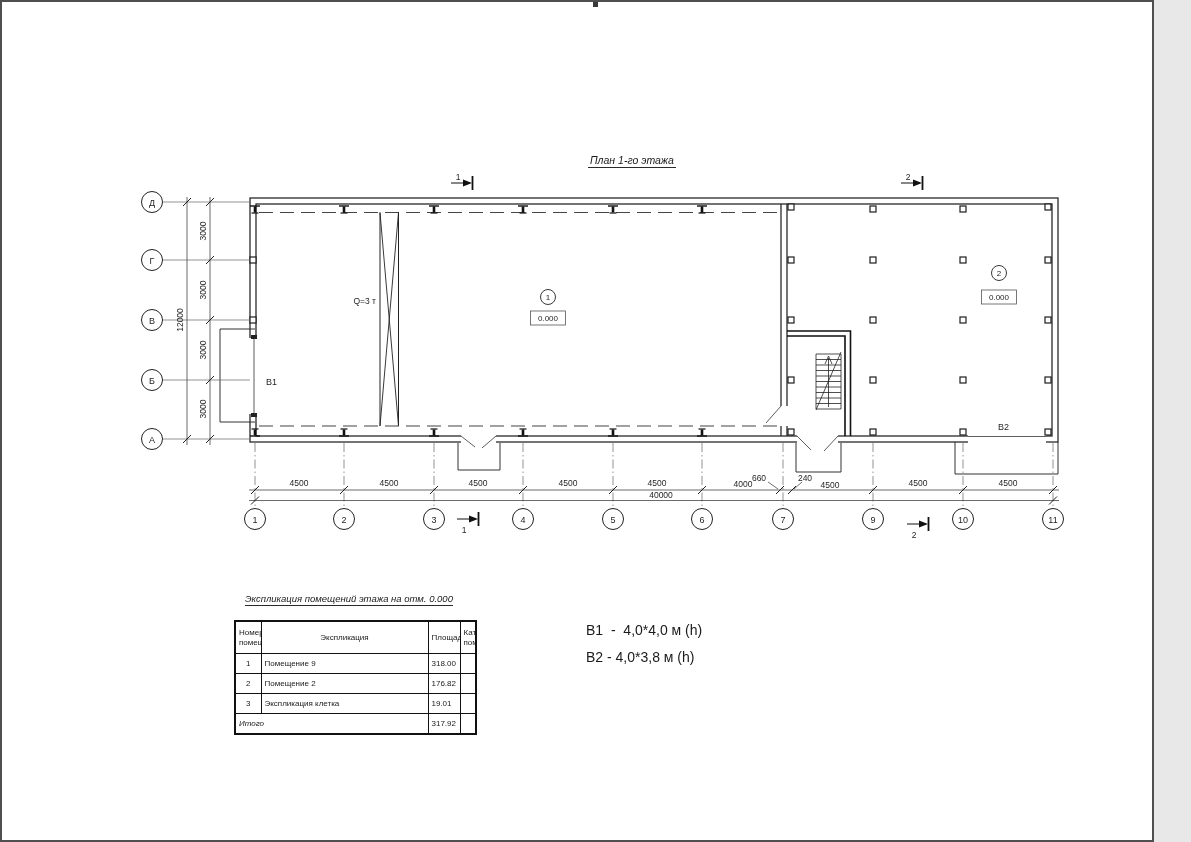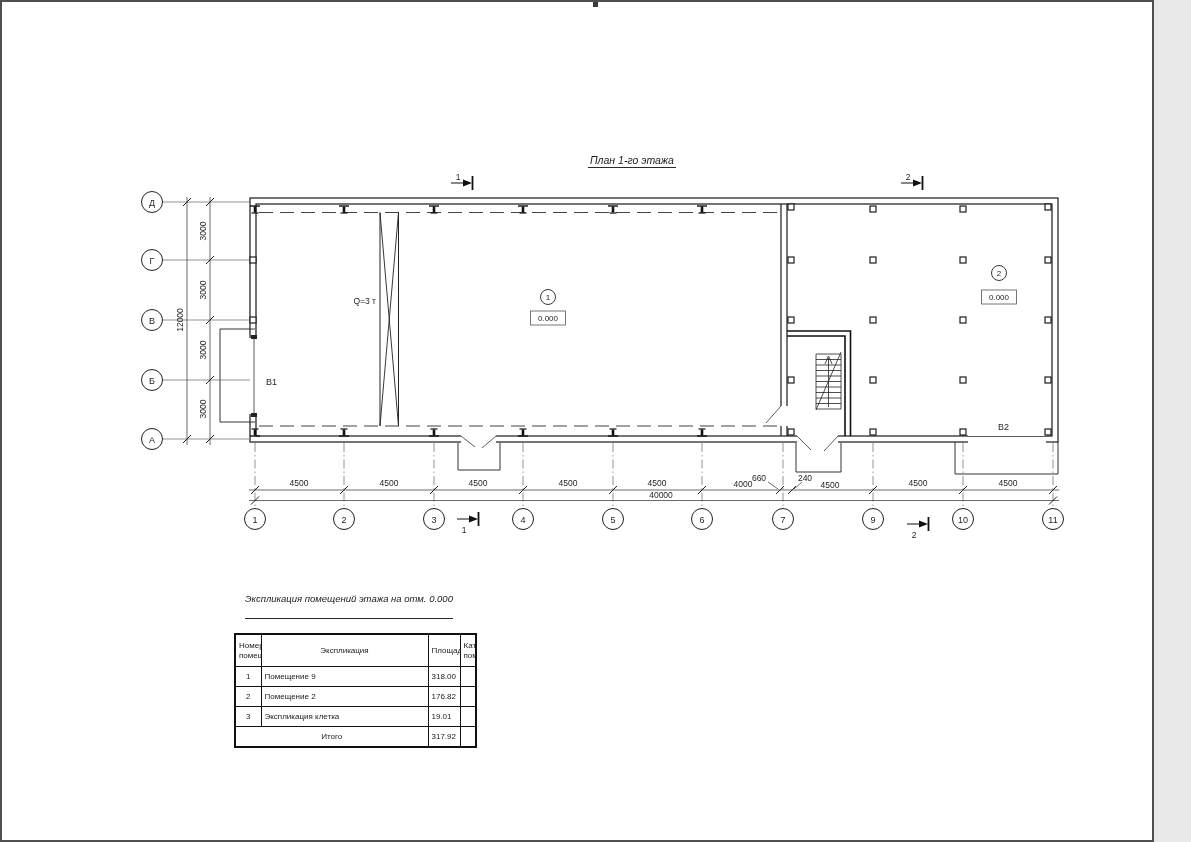--- a/index.html
+++ b/index.html
@@ -10,30 +10,30 @@
   svg text{font-family:"Liberation Sans",sans-serif;fill:#1f1f1f;}
   .dim{font-size:8.5px;}
   .axt{font-size:9px;text-anchor:middle;}
   .sec{font-size:8.5px;text-anchor:middle;}
   .small{font-size:8px;text-anchor:middle;}
   .lbl{font-size:9px;}
   .plan-title{position:absolute;left:586px;top:152px;font-size:10.5px;font-style:italic;
               border-bottom:1px solid #2a2a2a;padding:0 2px 1px 2px;}
   .table-block{position:absolute;left:232px;top:586px;width:260px;}
   .table-title{font-size:9.5px;font-style:italic;margin-left:11px;display:inline-block;
-               border-bottom:1px solid #2a2a2a;padding-bottom:14px;white-space:pre;}
+               border-bottom:1px solid #2a2a2a;padding-bottom:1px;white-space:pre;}
   table.expl{border-collapse:collapse;margin-top:14px;table-layout:fixed;width:241px;}
   table.expl td,table.expl th{border:1px solid #111;font-weight:normal;padding:0 3px;
                font-size:8px;overflow:hidden;}
   table.expl{border:2px solid #111;}
   th.h{font-size:7.5px;text-align:center;white-space:pre-line;height:31px;line-height:1.25;}
   td.c{text-align:center;height:19px;}
   td.n{text-align:left;height:19px;}
   td.a{height:19px;}
-  td.tot{text-align:center;height:19px;}
+  td.tot{text-align:left;font-style:italic;height:19px;}
   .legend{position:absolute;left:584px;top:620px;font-size:14px;}
   .legend div{white-space:pre;margin-bottom:11px;}
 </style>
 </head>
 <body>
 
 <div class="page">
   <div class="top-tick"></div>
 
   <div class="plan-title">План 1-го этажа</div>
@@ -388,13 +388,17 @@
       </tr>
       <tr>
         <td class="tot" colspan="2">Итого</td>
         <td class="a">317.92</td>
         <td class="c"></td>
       </tr>
     </tbody>
       </table>
   </div>
 
+  <div class="legend">
+    <div>В1  -  4,0*4,0 м (h)</div>
+    <div>В2 - 4,0*3,8 м (h)</div>
+  </div>
 </div>
 
 </body></html>

